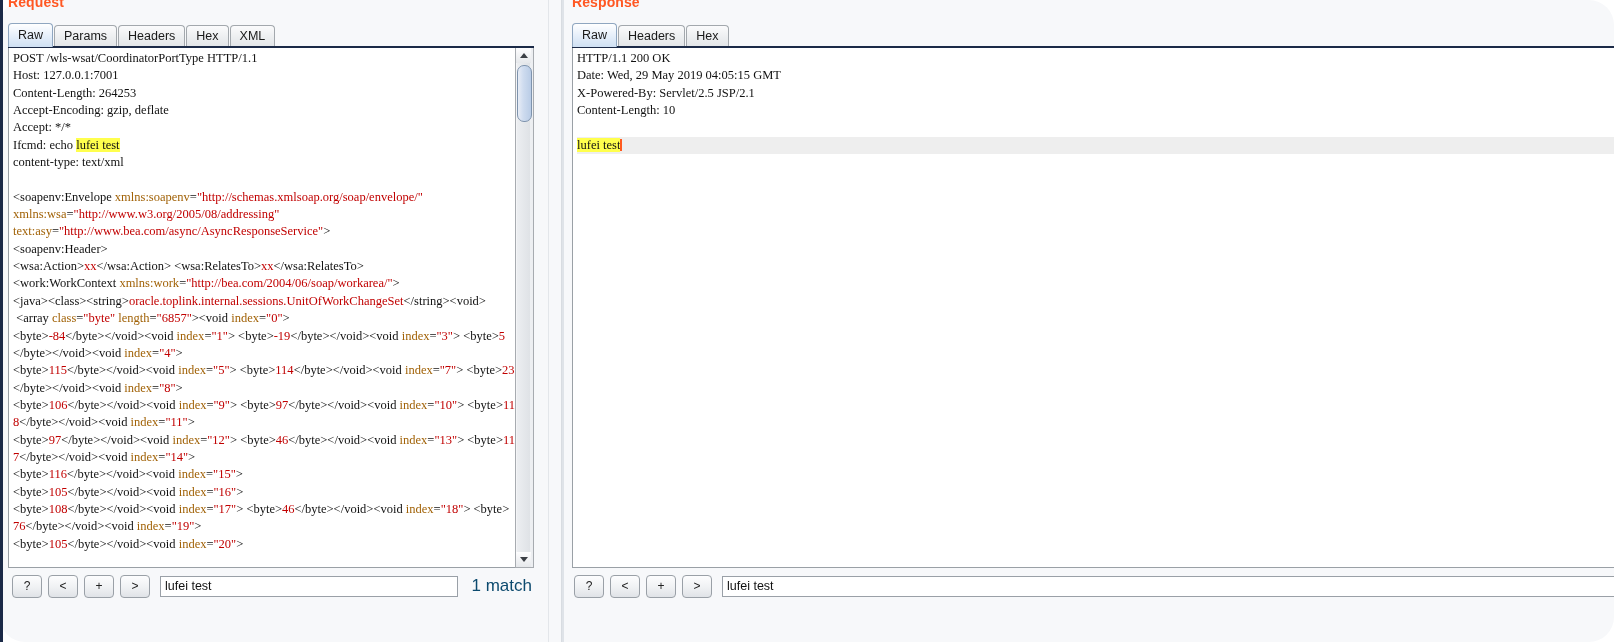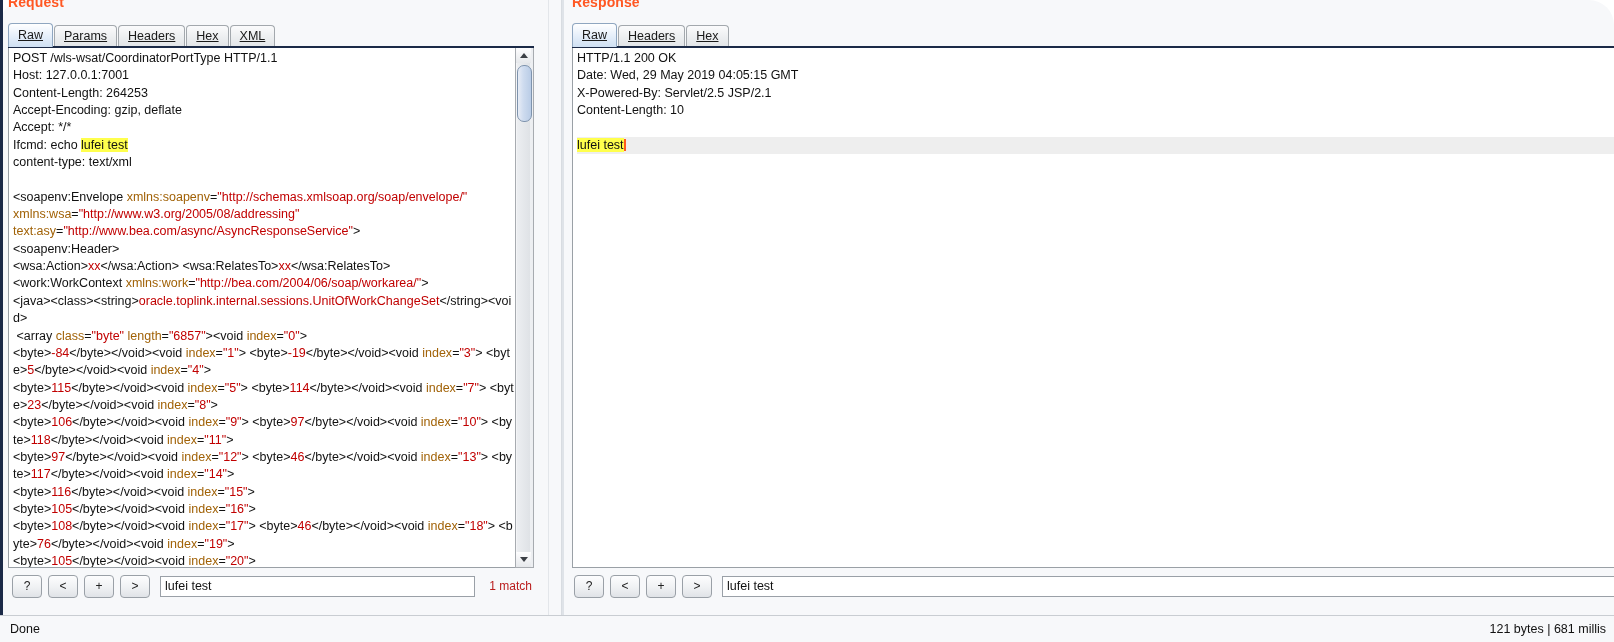--- a/index.html
+++ b/index.html
@@ -38,21 +38,20 @@
   .tab{
     height:21px;line-height:21px;padding:0 9px;
     font-size:12.5px;color:#1a1a1a;
     border:1px solid #a3a8ad;border-bottom:none;
     border-radius:4px 4px 0 0;
     background:linear-gradient(to bottom,#fbfbfc 0%,#eceef0 55%,#e2e5e8 100%);
     margin-right:1px;
     position:relative;top:0px;
     white-space:nowrap;
     cursor:default;
-    text-decoration:underline;
   }
   .tab.sel{
     background:linear-gradient(to bottom,#ffffff 0%,#e9f1fb 45%,#cfe0f3 100%);
     border-color:#8fa6c0;
     height:23px;line-height:23px;
     z-index:3;
   }
 
   
   .editor-wrap{
@@ -76,21 +75,21 @@
 
   .code{
     padding:2px 0 0 4px;
     font-family:"Liberation Sans", sans-serif;
     font-size:12.5px;
     line-height:17.35px;
     white-space:pre-wrap;
     word-break:break-all;
     color:#111;
   }
-  .code .l{display:block;white-space:pre-wrap;}
+  .code .l{display:block;white-space:pre-wrap;font-family:Liberation Serif, serif;}
   .attr{color:#a16207;}
   .val{color:#c10000;}
   .hl{background:#ffff4d;}
   .hlrow{background:#eeeeee;display:block;}
   .caret{display:inline-block;width:2px;height:12px;background:#ff5a1f;vertical-align:-2px;}
 
   
   .vscroll{
     position:absolute;top:0;bottom:0;width:17px;
     background:linear-gradient(to right,#f4f5f7,#eceef1);
@@ -130,21 +129,21 @@
     cursor:pointer;flex:0 0 auto;
   }
   .sfield{
     height:19px;
     border:1px solid #9aa0a7;background:#fff;
     font-size:12.5px;color:#111;
     padding:0 4px;line-height:19px;
     flex:1 1 auto;min-width:0;
     margin-left:4px;
   }
-  .smatch{font-size:12px;color:#b91c1c;white-space:nowrap;padding-left:8px;flex:0 0 auto;}
+  .smatch{font-size:17px;color:#0c4a6e;white-space:nowrap;padding-left:8px;flex:0 0 auto;}
 
   
   .statusbar{
     position:absolute;left:0;right:0;bottom:0;height:26px;
     border-top:1px solid #c9cdd2;background:#f7f8fa;
   }
   .status-left{position:absolute;left:10px;top:6px;font-size:12.5px;color:#111;}
   .status-right{position:absolute;right:8px;top:6px;font-size:12.5px;color:#111;}
 </style>
 </head>
@@ -235,18 +234,14 @@
     <div class="searchbar">
       <div class="sbtn">?</div>
       <div class="sbtn">&lt;</div>
       <div class="sbtn">+</div>
       <div class="sbtn">&gt;</div>
       <div class="sfield" placeholder="">lufei test</div>
 
     </div>
   </div>
 
-  <div class="statusbar">
-    <div class="status-left">Done</div>
-    <div class="status-right">121 bytes | 681 millis</div>
-  </div>
 
 </div>
 
 </body></html>

